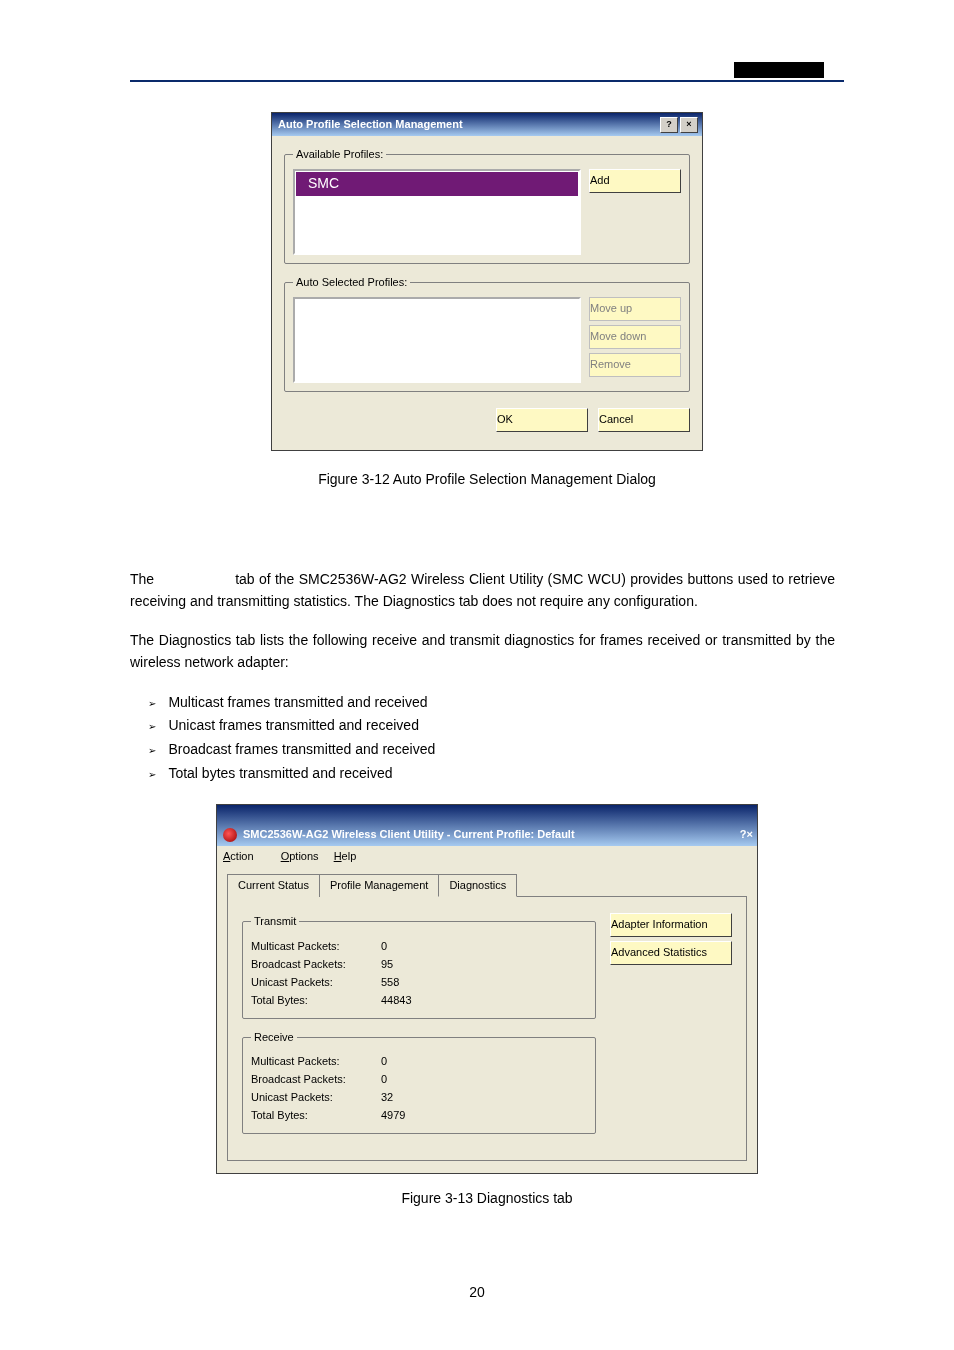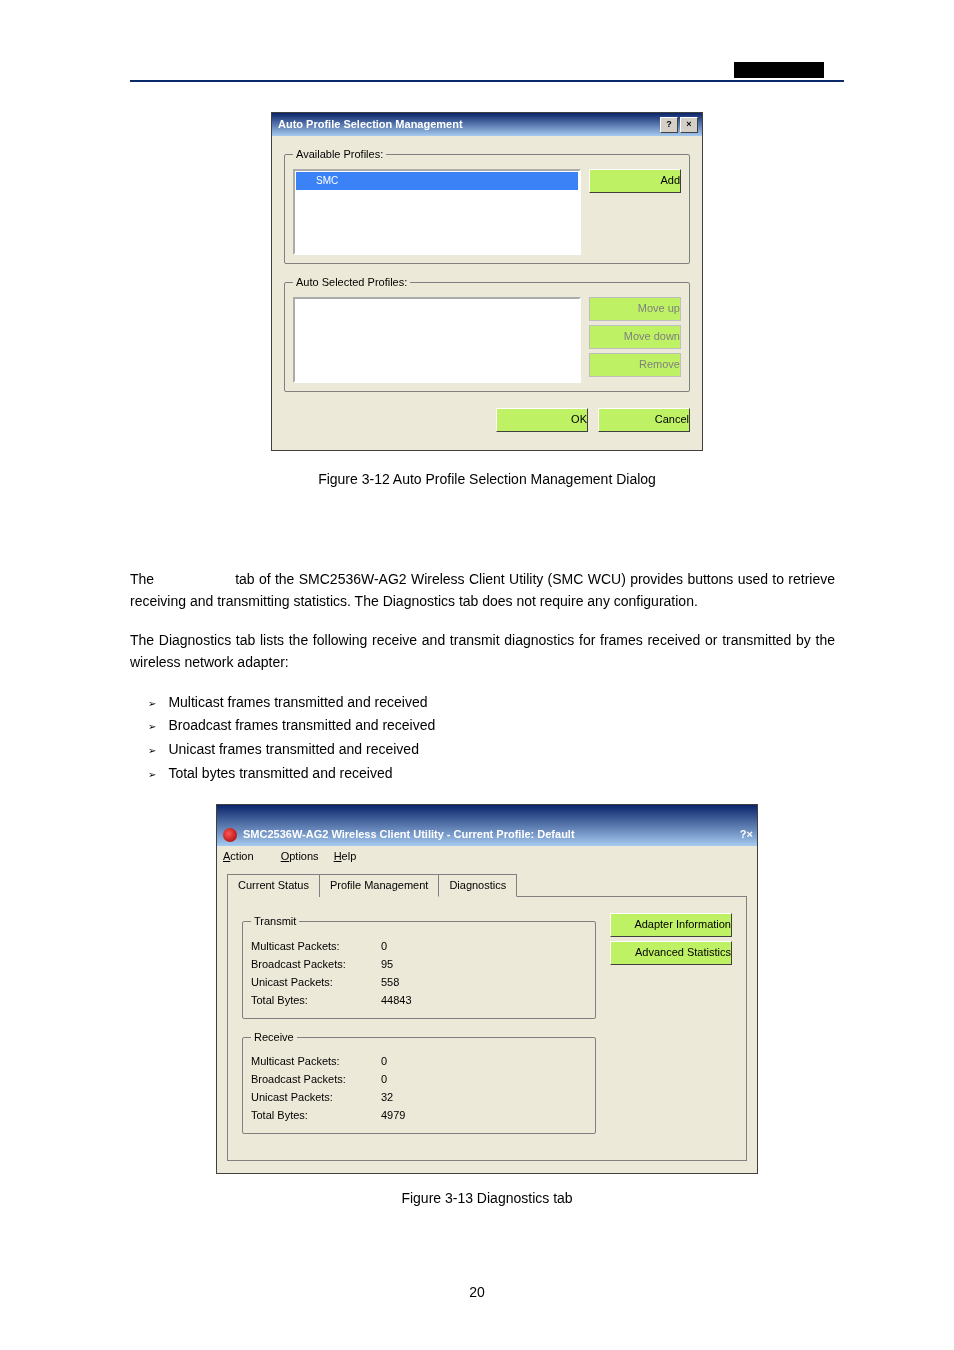--- a/index.html
+++ b/index.html
@@ -83,38 +83,38 @@
   }
   .sunken-list {
     flex: 1;
     background: #fff;
     border: 2px inset #fff;
     height: 86px;
     box-sizing: border-box;
     padding: 1px;
   }
   .sel-item {
-    background: #3b82f6;
+    background: #701a75;
     color: #fff;
-    font-size: 10px;
-    padding: 1px 20px;
+    font-size: 14px;
+    padding: 1px 12px;
     display: inline-block;
     width: 100%;
     box-sizing: border-box;
   }
   .winbtn {
     width: 90px;
     height: 22px;
-    background: #bef264;
+    background: #fef9c3;
     border: 1px solid #fff;
     border-right-color:#404040;
     border-bottom-color:#404040;
     font-size: 11px;
     padding: 0;
-    text-align:right;
+    text-align:left;
     color:#000;
     line-height:20px;
     margin-bottom:4px;
   }
   .winbtn.disabled { color:#808080; border-color:#bfbfbf; }
   .dlg1-footer {
     display:flex; justify-content:flex-end; gap:10px; padding-top:6px;
   }
 
   
@@ -255,22 +255,22 @@
   <p class="body">
     <span>The </span>
     <span style="visibility:hidden;">Diagnostics</span>
     <span> tab of the SMC2536W-AG2 Wireless Client Utility (SMC WCU) provides buttons used to retrieve receiving and transmitting statistics. The Diagnostics tab does not require any configuration.</span>
   </p>
 
   <p class="body">The Diagnostics tab lists the following receive and transmit diagnostics for frames received or transmitted by the wireless network adapter:</p>
 
   <ul class="arrows">
     <li>Multicast frames transmitted and received</li>
+    <li>Unicast frames transmitted and received</li>
     <li>Broadcast frames transmitted and received</li>
-    <li>Unicast frames transmitted and received</li>
     <li>Total bytes transmitted and received</li>
   </ul>
 
   <div class="dlg2">
     <div class="titlebar">
       <div class="app-ico"></div>
       <span>SMC2536W-AG2 Wireless Client Utility - Current Profile: Default</span>
       <span class="spacer" style="flex:1"></span>
       <div class="tbtn">?</div>
       <div class="tbtn">×</div>

